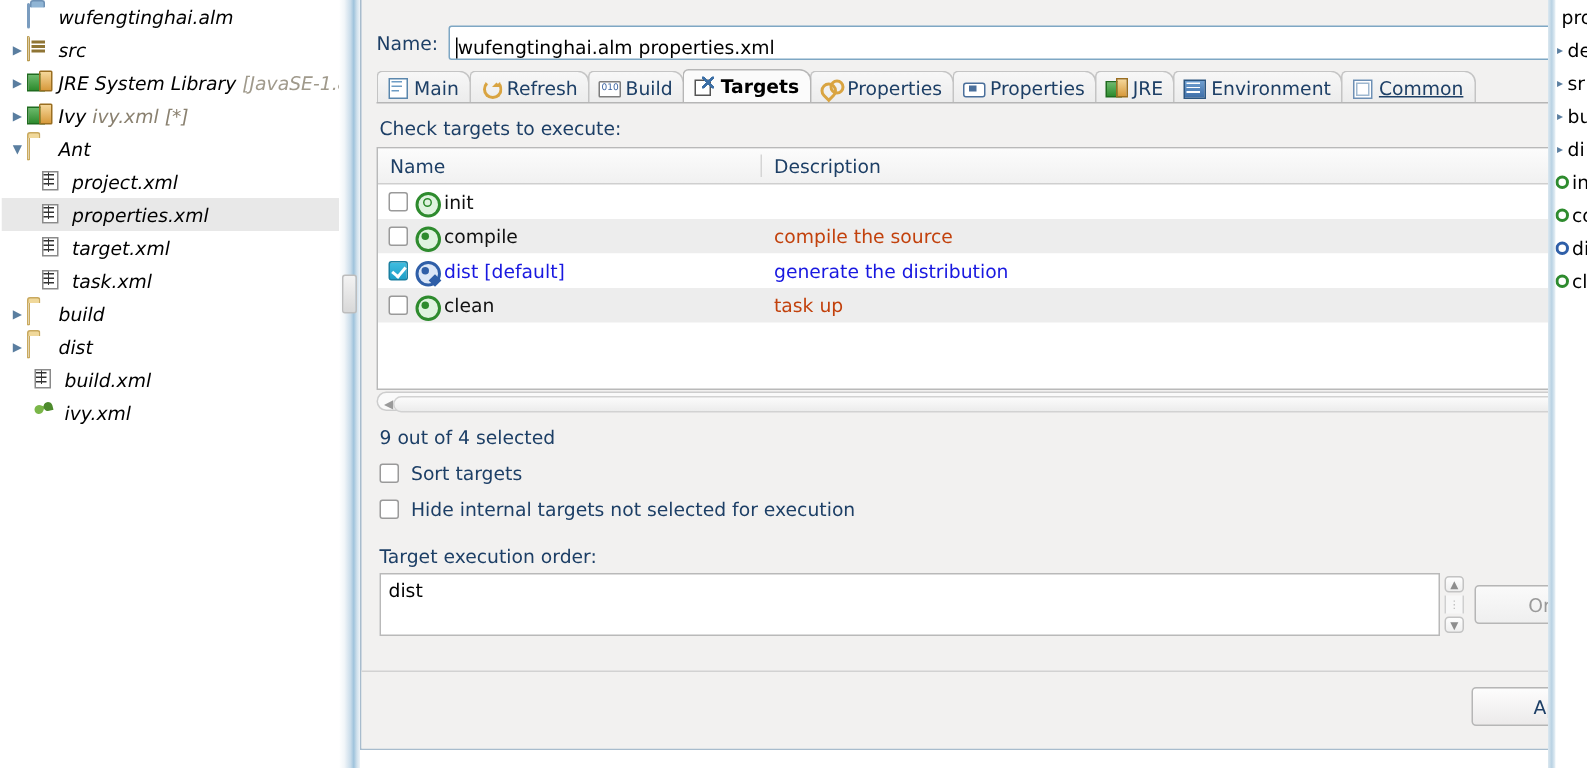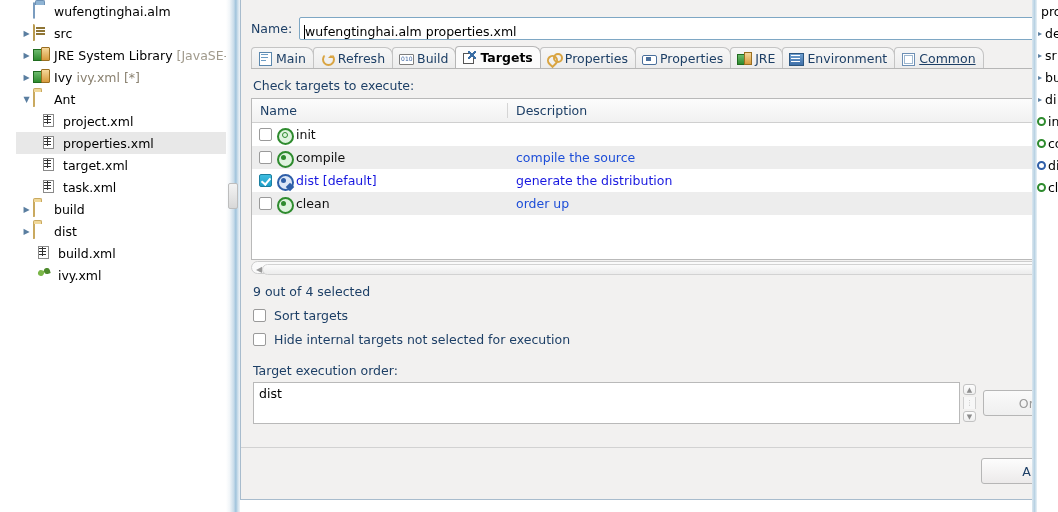--- a/index.html
+++ b/index.html
@@ -9,23 +9,24 @@
     overflow: hidden;
     background: #ffffff;
     font-family: "DejaVu Sans", "Liberation Sans", sans-serif;
     font-size: 12.5px;
     color: #111;
   }
   #root { position: relative; width: 1058px; height: 512px; }
 
   
   #tree {
-    position: absolute; left: 16px; top: 0; width: 226px; height: 512px;
+    position: absolute; left: 1px; top: 0; width: 226px; height: 512px;
     background: #ffffff;
     overflow: hidden;
+    font-style: italic;
   }
   .trow {
     position: relative;
     height: 22px;
     display: flex;
     align-items: center;
     padding-left: 4px;
     white-space: nowrap;
   }
   .trow.sel { background: #e8e8e8; }
@@ -172,21 +173,21 @@
     background:linear-gradient(#fcfcfc,#f1f1f1);
     border-bottom:1px solid #cfcfcf;
     color:#1d3f66; font-size:12.5px;
   }
   .th { padding-left:8px; }
   .th.name { width:256px; border-right:1px solid #d5d5d5; }
   .trow2 { display:flex; height:23px; align-items:center; font-size:12.5px; }
   .trow2.alt { background:#ededed; }
   .trow2.selrow { background:#fff; }
   .cell-name { width:256px; display:flex; align-items:center; gap:5px; padding-left:7px; }
-  .cell-desc { padding-left:8px; color:#1d4ed8; }
+  .cell-desc { padding-left:8px; color:#c2410c; }
   .blue { color:#1818e0; }
   .cbx {
     width:13px; height:13px; flex:0 0 13px;
     border:1px solid #9a9a9a; background:#fff; border-radius:2px;
     position:relative;
   }
   .cbx.checked { background:linear-gradient(#3fbde0,#1f9fc8); border-color:#1a7fa0; }
   .cbx.checked::after{
     content:""; position:absolute; left:3px; top:1px; width:4px; height:7px;
     border:solid #fff; border-width:0 2px 2px 0; transform:rotate(40deg);
@@ -425,21 +426,21 @@
             </div>
             <div class="cell-desc blue">generate the distribution</div>
           </div>
 
           <div class="trow2 alt">
             <div class="cell-name">
               <span class="cbx"></span>
               <span class="tgt"></span>
               <span>clean</span>
             </div>
-            <div class="cell-desc">order up</div>
+            <div class="cell-desc">task up</div>
           </div>
         </div>
 
         <div class="scrollrow">
           <div class="hsb-track">
             <div class="hsb-arrow" style="left:4px">◀</div>
             <div class="hsb-arrow" style="right:4px">▶</div>
             <div class="hsb-thumb"></div>
           </div>
         </div>

